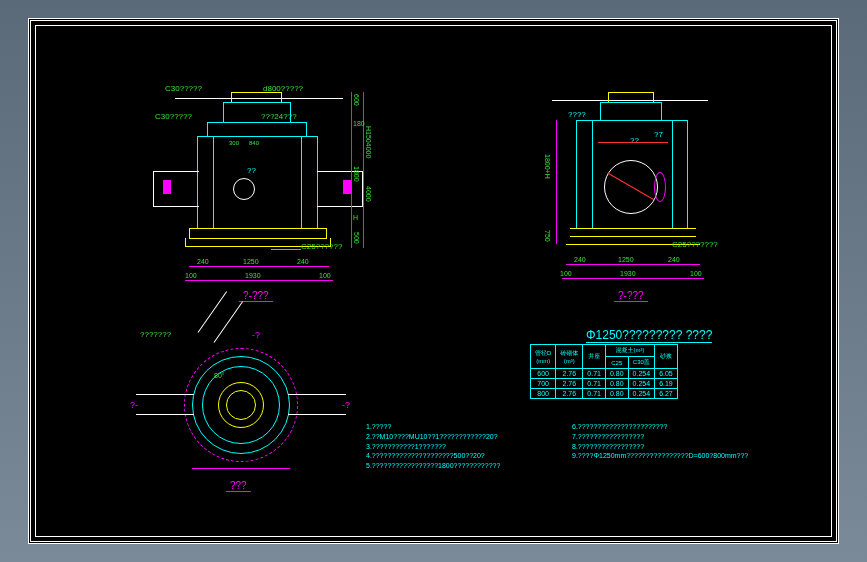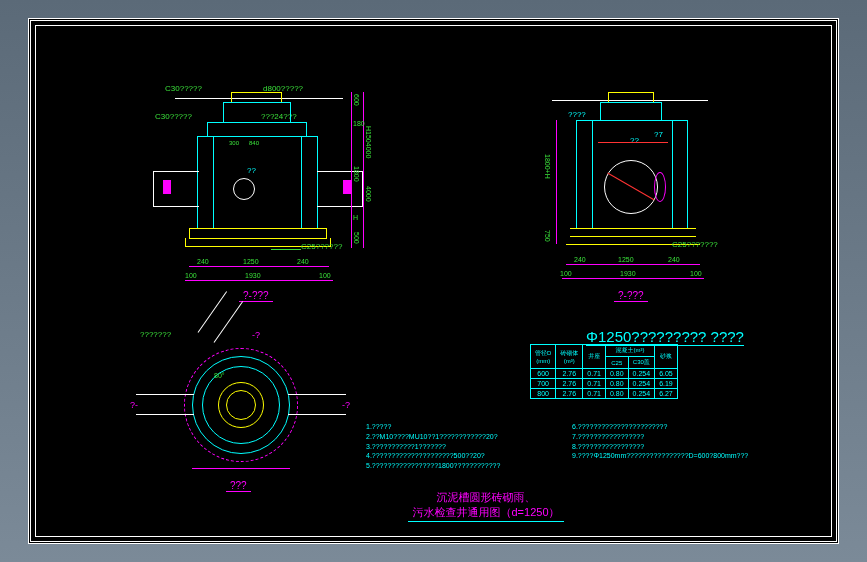--- a/index.html
+++ b/index.html
@@ -171,21 +171,21 @@
   <div class="lbl green" style="left:-6px;top:-6px">???????</div>
 
   <div class="lbl magenta" style="left:-16px;top:64px;font-size:9px">?-</div>
   <div class="lbl magenta" style="left:196px;top:64px;font-size:9px">-?</div>
   <div class="lbl magenta" style="left:106px;top:-6px;font-size:9px">-?</div>
 
   <div class="lnm" style="left:46px;top:132px;width:98px;height:1px"></div>
   <div class="lbl magenta" style="left:80px;top:144px;border-bottom:1px solid #f0f;padding:0 4px;font-size:10px">???</div>
 </div>
 
-<div class="lbl cyan" style="left:550px;top:302px;font-size:15px;border-bottom:1px solid #0ff">Φ1250????????? ????</div>
+<div class="lbl cyan" style="left:550px;top:302px;font-size:12px;border-bottom:1px solid #0ff">Φ1250????????? ????</div>
 <table class="tbl" style="left:494px;top:318px">
   <tbody>
           <tr>
     <th rowspan="2"><span>管径D</span><br><span>(mm)</span></th>
     <th rowspan="2"><span>砖砌体</span><br><span>(m³)</span></th>
     <th rowspan="2"><span>井座</span></th>
     <th colspan="2">混凝土(m³)</th>
     <th rowspan="2">砂浆</th>
   </tr>
   <tr>
@@ -227,19 +227,15 @@
   <div>5.?????????????????1800????????????</div>
 </div>
 
 <div class="notes" style="left:536px;top:396px">
   <div>6.???????????????????????</div>
   <div>7.?????????????????</div>
   <div>8.?????????????????</div>
   <div>9.????Φ1250mm????????????????D=600?800mm???</div>
 </div>
 
-<div class="title">
-  <div>沉泥槽圆形砖砌雨、</div>
-  <div style="border-bottom:1px solid #0ff;display:inline-block;padding:0 4px 1px">污水检查井通用图（d=1250）</div>
-</div>
 
 </div>
 </div>
 
 </body></html>

